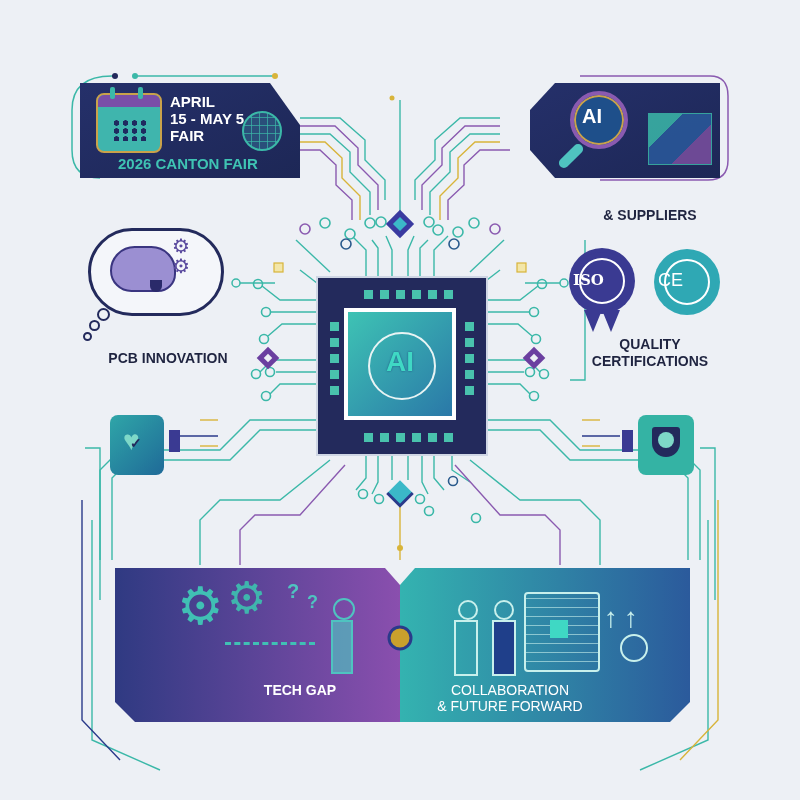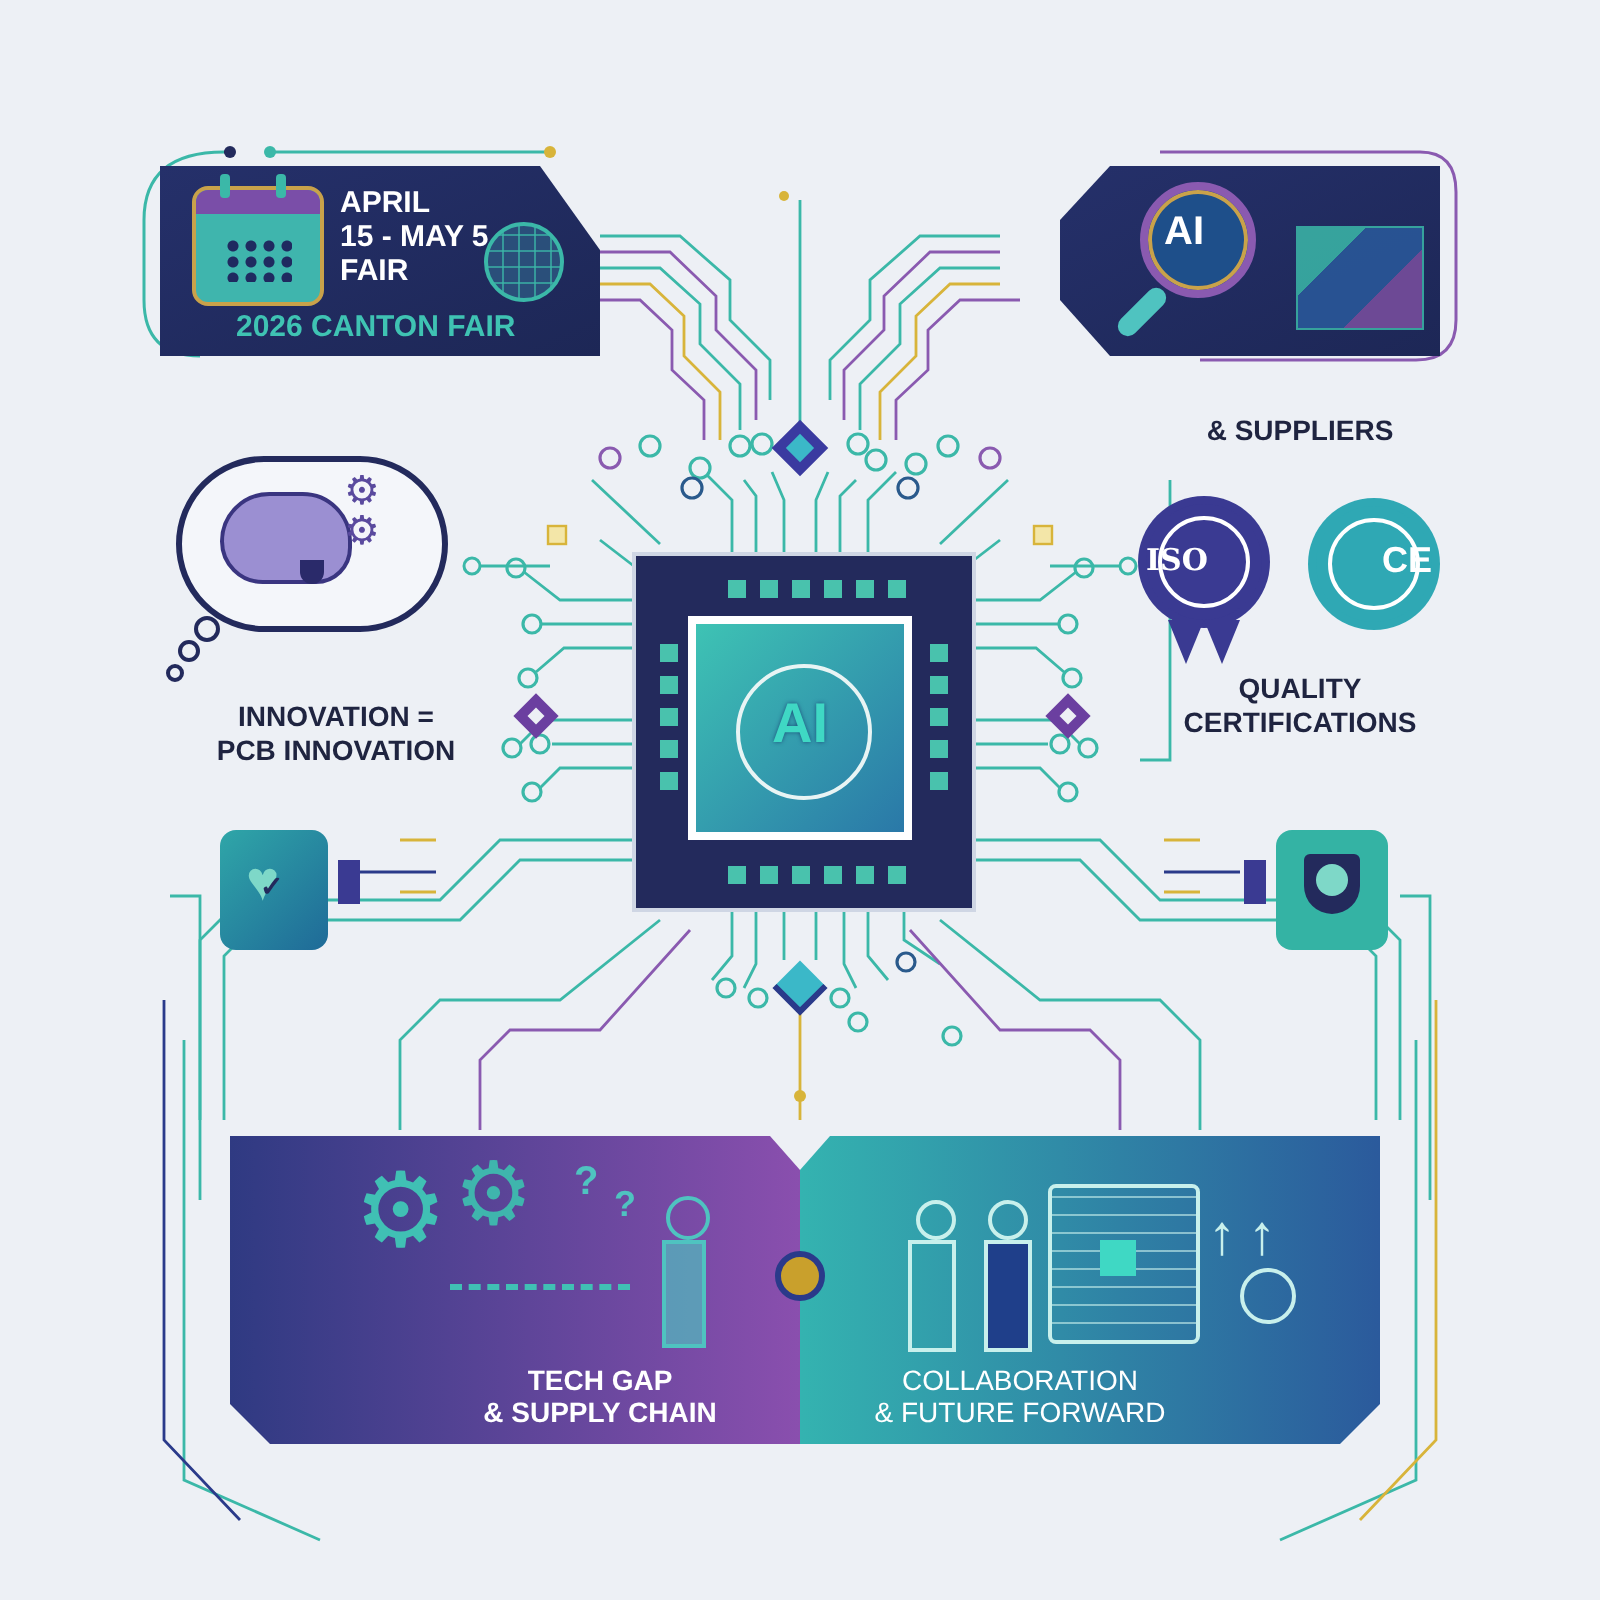--- a/index.html
+++ b/index.html
@@ -224,33 +224,32 @@
 </div>
 
 <div class="abs" style="left:88px;top:228px;width:130px;height:82px;border:3px solid #232a5c;border-radius:45px;background:#f4f6fa;"></div>
 <div class="abs" style="left:97px;top:308px;width:9px;height:9px;border:2px solid #232a5c;border-radius:50%;"></div>
 <div class="abs" style="left:89px;top:320px;width:7px;height:7px;border:2px solid #232a5c;border-radius:50%;"></div>
 <div class="abs" style="left:83px;top:332px;width:5px;height:5px;border:2px solid #232a5c;border-radius:50%;"></div>
 <div class="abs" style="left:110px;top:246px;width:62px;height:42px;border-radius:30px 30px 22px 26px;background:#9b8fd2;border:2px solid #3a3580;"></div>
 <div class="abs" style="left:150px;top:280px;width:12px;height:12px;background:#2a2a6a;border-radius:0 0 6px 6px;"></div>
 <div class="abs" style="left:172px;top:236px;font-size:20px;line-height:20px;color:#5a4a9e;">⚙<br>⚙</div>
 <div class="abs label" style="left:88px;top:350px;width:160px;">
-  <div>INNOVATION =</div>
   <div>PCB INNOVATION</div>
 </div>
 
 <div class="abs" style="left:573px;top:252px;width:58px;height:58px;border-radius:50%;background:#3a3a92;box-shadow:0 0 0 4px #3a3a92;">
   <div style="position:absolute;left:6px;top:6px;width:42px;height:42px;border:2px solid #fff;border-radius:50%;"></div>
   <div style="position:absolute;left:0;top:19px;width:58px;color:#fff;font-weight:bold;font-size:15px;font-family:'DejaVu Serif',serif;">ISO</div>
 </div>
 <div class="abs" style="left:584px;top:310px;width:0;height:0;border-left:9px solid transparent;border-right:9px solid transparent;border-top:22px solid #3a3a92;"></div>
 <div class="abs" style="left:602px;top:310px;width:0;height:0;border-left:9px solid transparent;border-right:9px solid transparent;border-top:22px solid #3a3a92;"></div>
 <div class="abs" style="left:658px;top:253px;width:58px;height:58px;border-radius:50%;background:#2fa8b4;box-shadow:0 0 0 4px #2fa8b4;">
   <div style="position:absolute;left:6px;top:6px;width:42px;height:42px;border:2px solid #fff;border-radius:50%;"></div>
-  <div style="position:absolute;left:0;top:17px;width:58px;text-align:right;color:#fff;font-weight:bold;font-size:18px;">CE</div>
+  <div style="position:absolute;left:0;top:17px;width:58px;text-align:left;color:#fff;font-weight:normal;font-size:18px;">CE</div>
 </div>
 <div class="abs label" style="left:570px;top:336px;width:160px;">
   <div>QUALITY</div>
   <div>CERTIFICATIONS</div>
 </div>
 
 <div class="abs" style="left:110px;top:415px;width:54px;height:60px;border-radius:8px;background:linear-gradient(135deg,#2fa6a8,#1f6a98);">
   <div style="position:absolute;left:13px;top:12px;font-size:28px;line-height:28px;color:#7ed8c8;">♥</div>
   <div style="position:absolute;left:20px;top:20px;color:#232a5c;font-weight:bold;font-size:14px;">✓</div>
 </div>
@@ -303,21 +302,20 @@
 <div class="abs" style="left:115px;top:568px;width:285px;height:154px;">
   <div class="abs" style="left:62px;top:12px;font-size:52px;line-height:52px;color:#40c0b4;">⚙</div>
   <div class="abs" style="left:112px;top:8px;font-size:44px;line-height:44px;color:#3fb5ad;">⚙</div>
   <div class="abs" style="left:110px;top:74px;width:90px;height:8px;border-top:3px dashed #40c0b4;"></div>
   <div class="abs" style="left:172px;top:12px;color:#4fc3c0;font-size:20px;font-weight:bold;">?</div>
   <div class="abs" style="left:192px;top:24px;color:#4fc3c0;font-size:18px;font-weight:bold;">?</div>
   <div class="abs" style="left:218px;top:30px;width:18px;height:18px;border:2px solid #4fc3c0;border-radius:50%;"></div>
   <div class="abs" style="left:216px;top:52px;width:18px;height:50px;border:2px solid #4fc3c0;background:#4fc3c0aa;"></div>
   <div class="abs panel-text" style="left:100px;top:114px;width:170px;text-align:center;font-size:14px;line-height:16px;font-weight:bold;">
     <div>TECH GAP</div>
-    <div>&amp; SUPPLY CHAIN</div>
   </div>
 </div>
 
 <div class="abs" style="left:400px;top:568px;width:290px;height:154px;">
   <div class="abs" style="left:58px;top:32px;width:16px;height:16px;border:2px solid #c8f0ec;border-radius:50%;"></div>
   <div class="abs" style="left:54px;top:52px;width:20px;height:52px;border:2px solid #c8f0ec;"></div>
   <div class="abs" style="left:94px;top:32px;width:16px;height:16px;border:2px solid #c8f0ec;border-radius:50%;"></div>
   <div class="abs" style="left:92px;top:52px;width:20px;height:52px;border:2px solid #c8f0ec;background:#1f3f8a;"></div>
   <div class="abs" style="left:124px;top:24px;width:72px;height:76px;border:2px solid #c8f0ec;border-radius:4px;background:repeating-linear-gradient(0deg,transparent 0 8px,rgba(200,240,236,.6) 8px 9px);"></div>
   <div class="abs" style="left:150px;top:52px;width:18px;height:18px;background:#3fd8c4;"></div>

